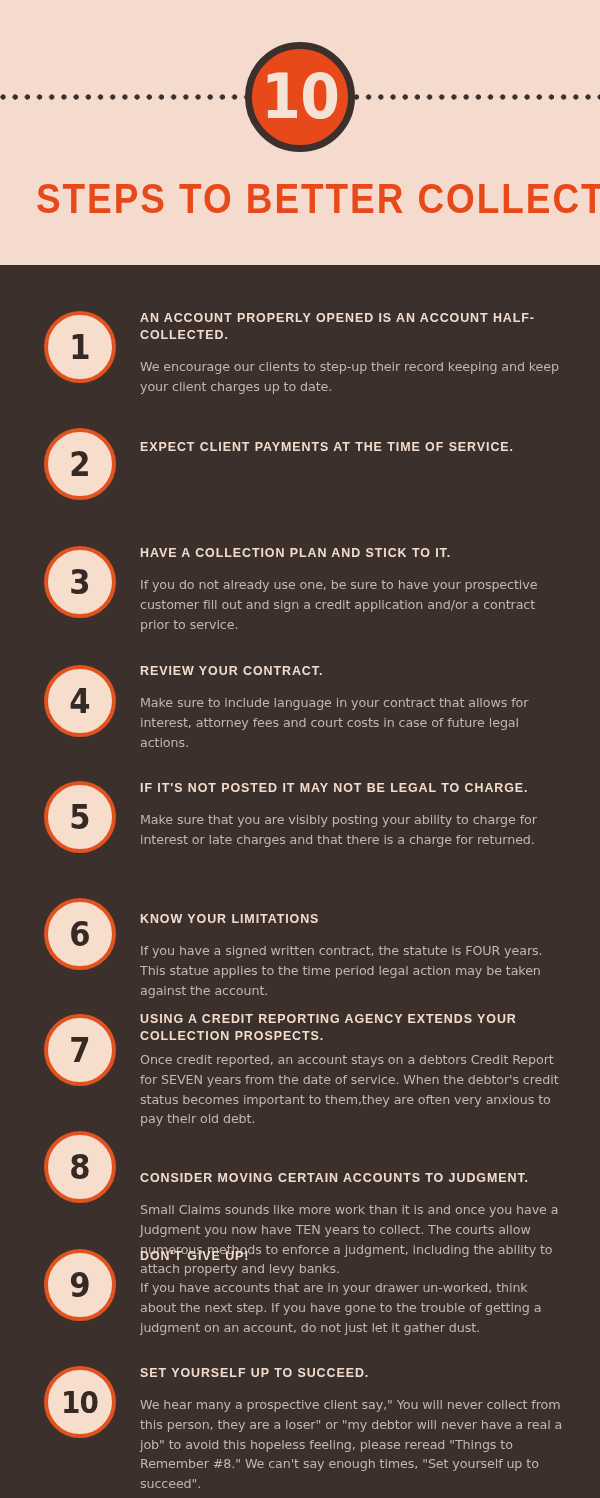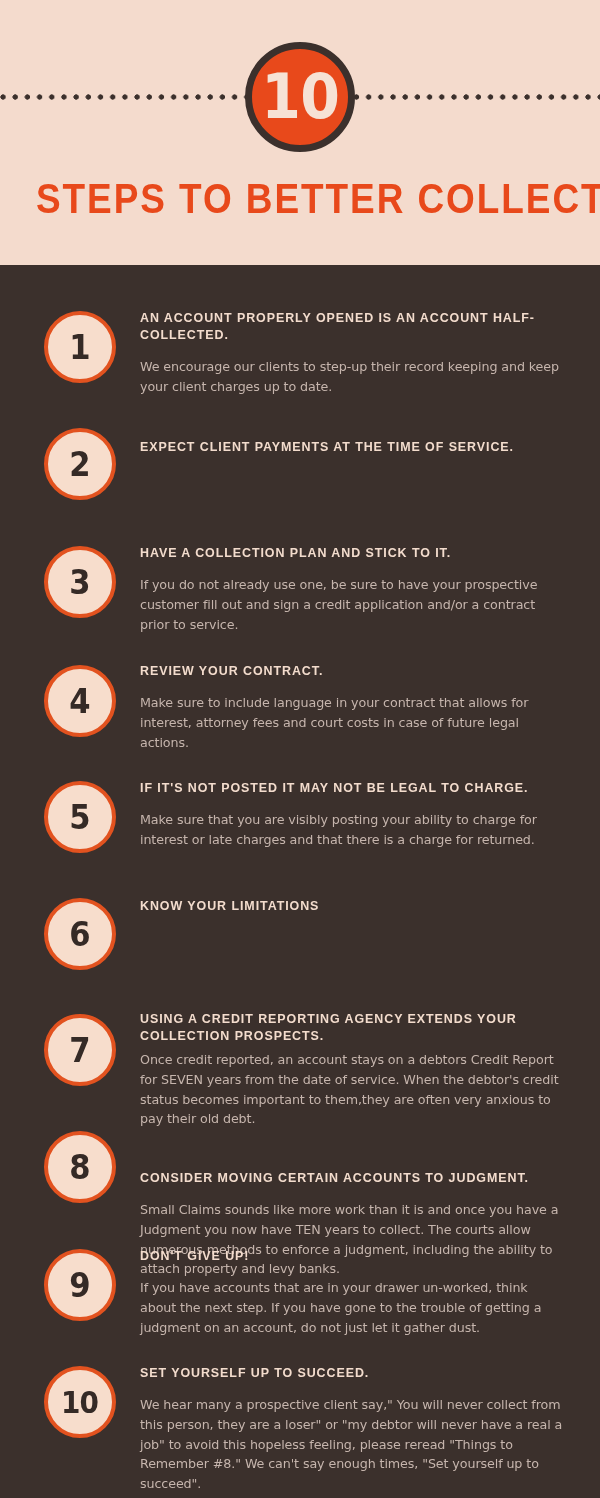--- a/index.html
+++ b/index.html
@@ -201,22 +201,23 @@
       <div class="step-body" style="top:514px;">
         <p class="step-head">IF IT'S NOT POSTED IT MAY NOT BE LEGAL TO CHARGE.</p>
         <p class="step-text">Make sure that you are visibly posting your ability to charge for interest or late charges and that there is a charge for returned.</p>
       </div>
     </div>
 
     <div class="step" style="top:0px;">
       <div class="step-badge" style="top:633px;">
         <span class="step-badge-num">6</span>
       </div>
-      <div class="step-body" style="top:632px;">
+      <div class="step-body" style="top:645px;">
         <p class="step-head">KNOW YOUR LIMITATIONS</p>
+        <p class="step-text">If you have a signed written contract, the statute is FOUR years. This statue applies to the time period legal action may be taken against the account.</p>
       </div>
     </div>
 
     <div class="step tight" style="top:0px;">
       <div class="step-badge" style="top:749px;">
         <span class="step-badge-num">7</span>
       </div>
       <div class="step-body" style="top:745px;">
         <p class="step-head">USING A CREDIT REPORTING AGENCY EXTENDS YOUR COLLECTION PROSPECTS.</p>
         <p class="step-text">Once credit reported, an account stays on a debtors Credit Report for SEVEN years from the date of service. When the debtor's credit status becomes important to them,they are often very anxious to pay their old debt.</p>

